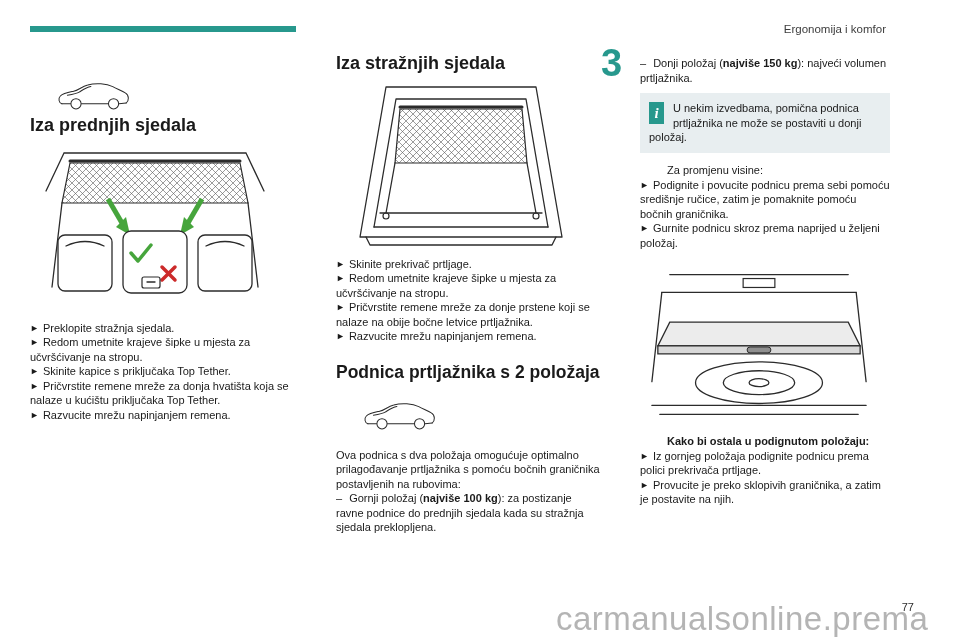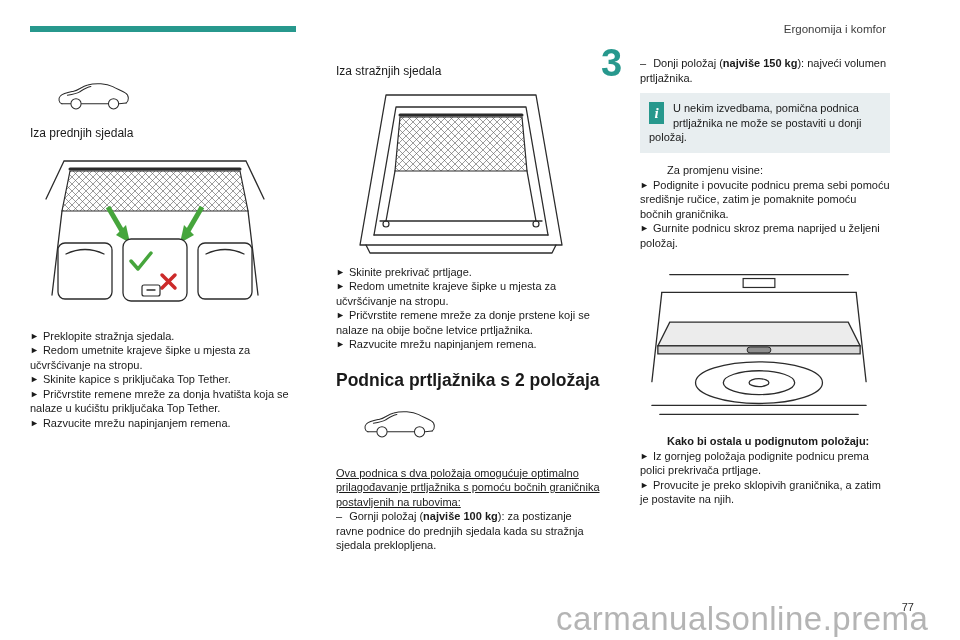--- a/index.html
+++ b/index.html
@@ -15,35 +15,35 @@
 
   .topbar { position:absolute; left:30px; top:26px; width:266px; height:6px; background:var(--accent); }
   .running-header { position:absolute; top:23px; right:74px; font-size:11.5px; color:#3d3d3d; }
   .chapter-num { position:absolute; left:601px; top:44px; font-size:38px; font-weight:bold; line-height:1; color:var(--accent); }
 
   .col { position:absolute; font-size:11px; line-height:14.5px; }
   .col1 { left:30px;  top:70px; width:268px; }
   .col2 { left:336px; top:52px; width:264px; }
   .col3 { left:640px; top:56px; width:250px; }
 
-  h2.sub { font-size:12px; font-weight:normal; margin:12px 0 4px; }
+  h2.sub { font-size:18px; font-weight:bold; margin:4px 0 4px; }
   h2.big { font-size:17.5px; line-height:20px; font-weight:bold; margin:18px 0 0; }
 
   .car-icon { margin:8px 0 4px 26px; }
   .col2 .car-icon { margin:16px 0 2px 26px; }
 
   .illus { margin:8px 0 8px 0; }
   .illus svg, .car-icon svg { display:block; }
 
   p.step, p.body, p.lead { margin:0; }
   p.lead { margin-top:10px;margin-left:27px; }
   .marker { font-size:9px; margin-right:4px; vertical-align:1px; }
   .dash { margin-right:7px; }
   .dash-item { margin-top:1px; }
-  .col2 .intro { margin-top:24px;text-decoration:underline; }
+  .col2 .intro { margin-top:14px; }
 
   .info-box { background:var(--info-box-bg); margin:8px 0 0; padding:8px 10px 8px 9px; min-height:60px; overflow:hidden; }
   .info-icon { float:left; width:15px; height:22px; margin:1px 9px 2px 0; background:var(--accent);
                color:#fff; font-family:"Liberation Serif", serif; font-style:italic; font-weight:bold;
                font-size:15px; display:flex; align-items:center; justify-content:center; }
 
   .watermark { position:absolute; left:556px; top:600px; font-size:33px; letter-spacing:.5px;
                color:var(--watermark); opacity:.85; z-index:1; }
   .page-num { position:absolute; right:46px; top:601px; font-size:11px; font-weight:normal; color:#2c2c2c; z-index:2; }
 

